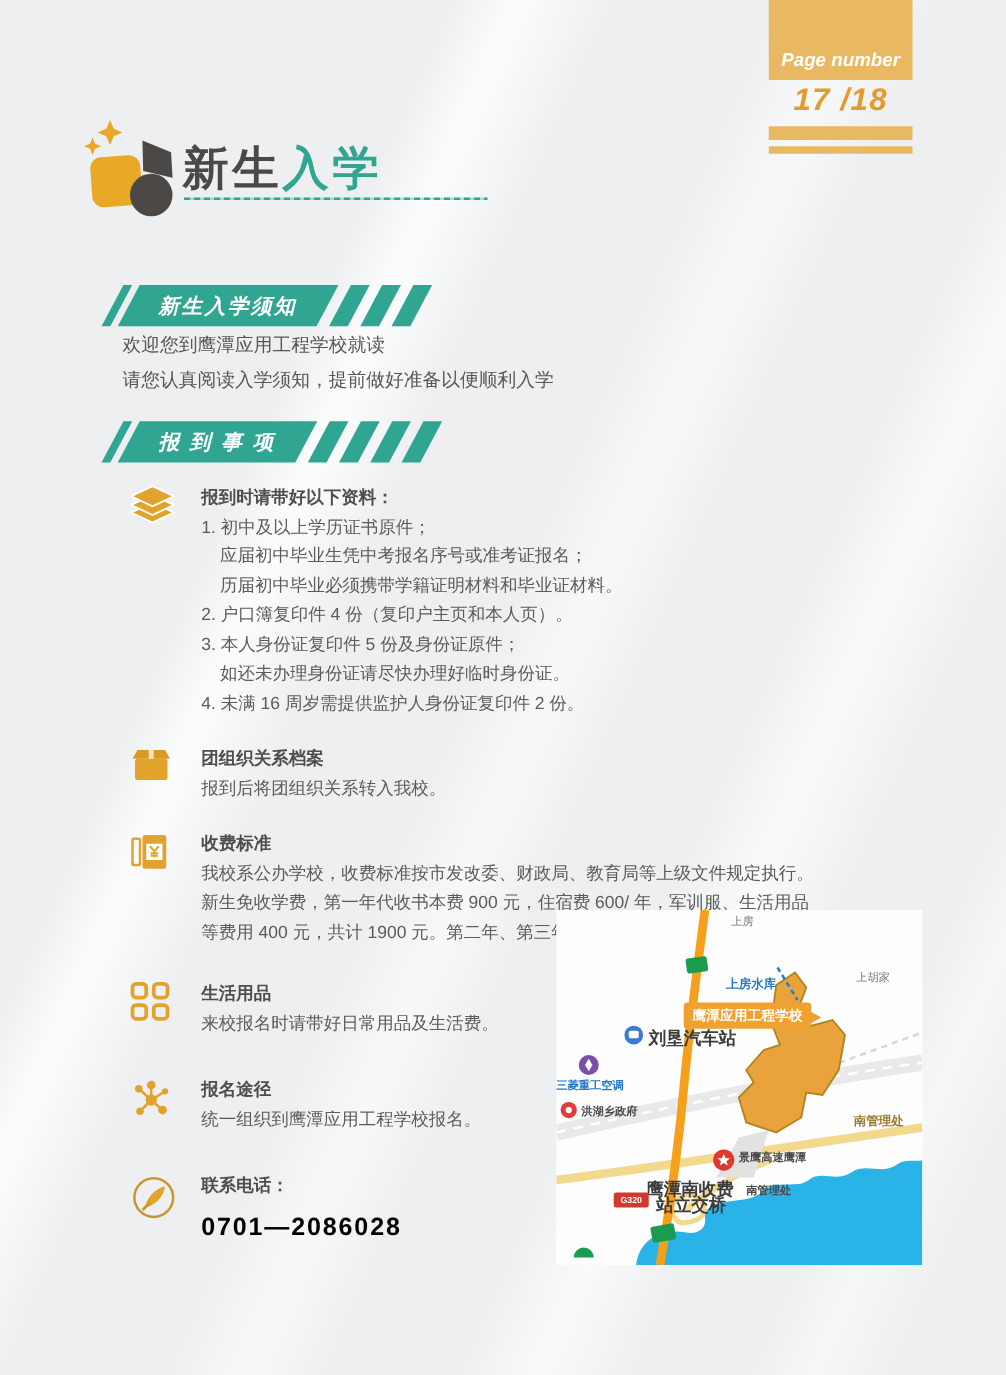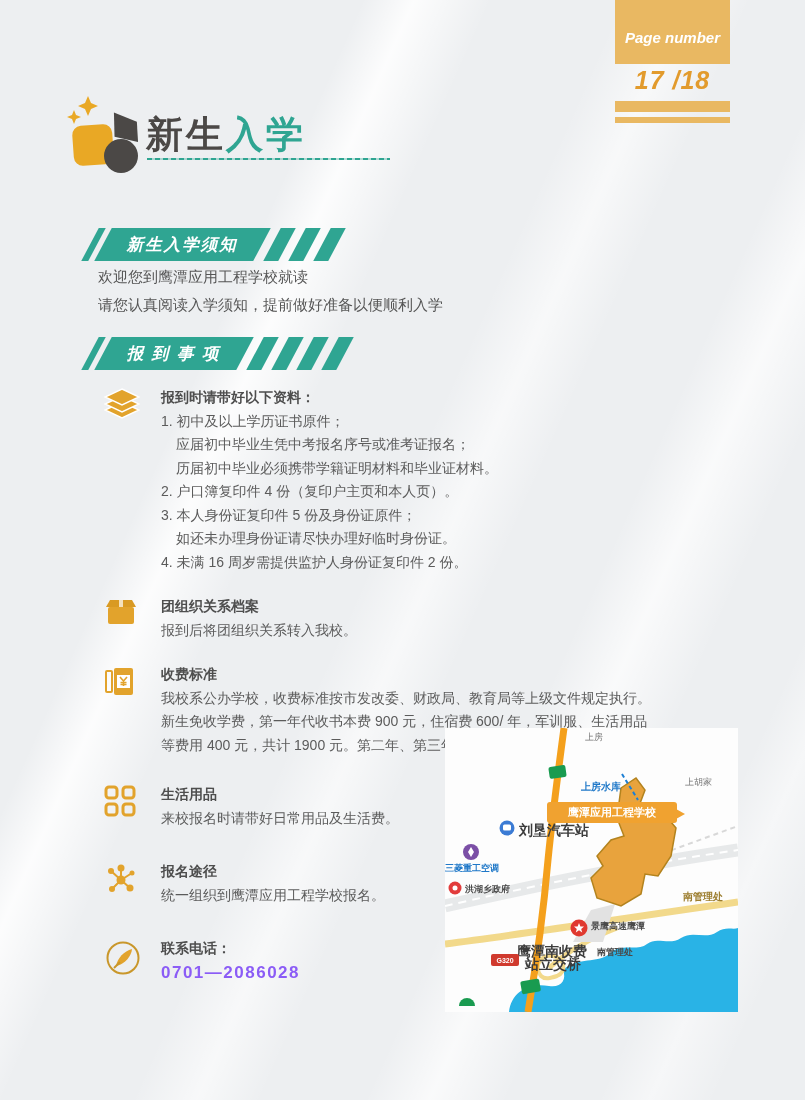--- a/index.html
+++ b/index.html
@@ -5,21 +5,21 @@
   html,body{margin:0;padding:0;}
   body{font-family:"Liberation Sans","DejaVu Sans",sans-serif;}
   .page{position:relative;width:805px;height:1100px;background:#edeff1;overflow:hidden;}
   .page::before{content:"";position:absolute;inset:0;pointer-events:none;background:
     linear-gradient(114deg, rgba(255,255,255,0) 28%, rgba(255,255,255,.85) 32%, rgba(255,255,255,0) 38%),
     linear-gradient(114deg, rgba(255,255,255,0) 48%, rgba(255,255,255,.6) 53%, rgba(255,255,255,0) 58%),
     linear-gradient(114deg, rgba(255,255,255,0) 66%, rgba(255,255,255,.7) 71%, rgba(255,255,255,0) 77%),
     linear-gradient(114deg, rgba(255,255,255,0) 84%, rgba(255,255,255,.5) 88%, rgba(255,255,255,0) 93%);}
   
   .pn-block{position:absolute;left:615px;top:0;width:115px;height:64px;background:#E9B862;
-    display:flex;align-items:flex-end;justify-content:center;padding-bottom:18px;box-sizing:border-box;}
+    display:flex;align-items:flex-end;justify-content:center;padding-bottom:7px;box-sizing:border-box;}
   .pn-label{color:#fff;font-weight:bold;font-style:italic;font-size:15px;}
   .pn-number{position:absolute;left:615px;top:66px;width:115px;text-align:center;color:#E29B2D;
     font-size:25px;font-weight:bold;font-style:italic;letter-spacing:1px;}
   .pn-bar1{position:absolute;left:615px;top:101px;width:115px;height:11px;background:#E9B862;}
   .pn-bar2{position:absolute;left:615px;top:117px;width:115px;height:6px;background:#E9B862;}
   
   .title-icon{position:absolute;left:64px;top:94px;width:84px;height:84px;}
   .page-title{position:absolute;left:146px;top:110px;font-size:37px;font-weight:bold;color:#4b4846;letter-spacing:3px;}
   .page-title .teal{color:#2FA592;}
   .title-underline{position:absolute;left:147px;top:158px;width:243px;height:2px;
@@ -35,33 +35,33 @@
   .notice-text{position:absolute;left:98px;top:263px;font-size:15px;color:#565656;line-height:28px;}
   .notice-text div{white-space:nowrap;}
   
   .items{position:absolute;left:104px;top:386px;width:600px;}
   .item{display:flex;margin-bottom:21px;}
   .item-icon{width:40px;flex:0 0 40px;margin-right:17px;padding-top:2px;}
   .item-body{font-size:14px;color:#5b5b5b;line-height:23.5px;}
   .item-title{font-weight:bold;color:#4e4e4e;}
   .line{white-space:nowrap;}
   .line.indent{padding-left:15px;}
-  .phone{font-size:17px;font-weight:bold;color:#8b5cf6;letter-spacing:1.5px;margin-top:0;}
+  .phone{font-size:20px;font-weight:bold;color:#000000;letter-spacing:1.5px;margin-top:10px;}
   .mb-xl{margin-bottom:26px;} .mb-xxl{margin-bottom:30px;}
   
   .map{position:absolute;left:445px;top:728px;width:293px;height:284px;background:#fdfdfd;overflow:hidden;}
   .map svg{position:absolute;left:0;top:0;}
   .map-label{position:absolute;white-space:nowrap;}
   .lbl-gray{color:#777;font-size:9px;}
   .lbl-blue{color:#1F78C8;font-size:10px;font-weight:bold;}
   .lbl-dark{color:#3c3c3c;font-size:14px;font-weight:bold;}
   .lbl-small{color:#4a4a4a;font-size:9px;font-weight:bold;}
   .lbl-road{color:#9c7d2e;font-size:10px;font-weight:bold;}
   .school-box{position:absolute;left:102px;top:74px;background:#F0A230;color:#fff;font-size:11px;
-    font-weight:bold;padding:3px 21px;border-radius:3px;white-space:nowrap;}
+    font-weight:bold;padding:3px 7px;border-radius:3px;white-space:nowrap;}
   .school-box::after{content:"";position:absolute;right:-8px;top:7px;border-top:5px solid transparent;
     border-bottom:5px solid transparent;border-left:9px solid #F0A230;}
   .road-shield{position:absolute;left:46px;top:226px;width:28px;height:12px;background:#D03A2E;color:#fff;
     font-size:7px;font-weight:bold;border-radius:2px;display:flex;align-items:center;justify-content:center;}
 </style>
 </head>
 <body>
 
 <div class="page">
 

